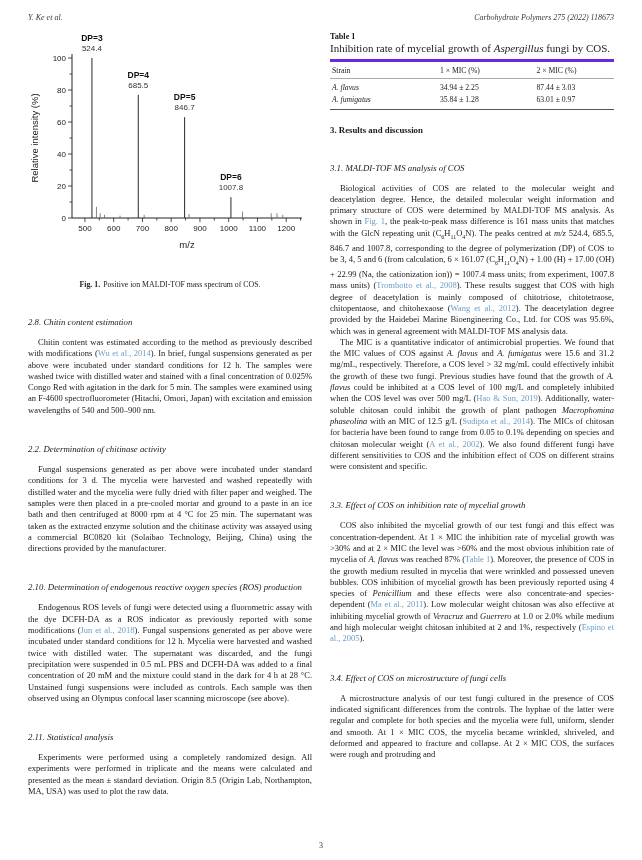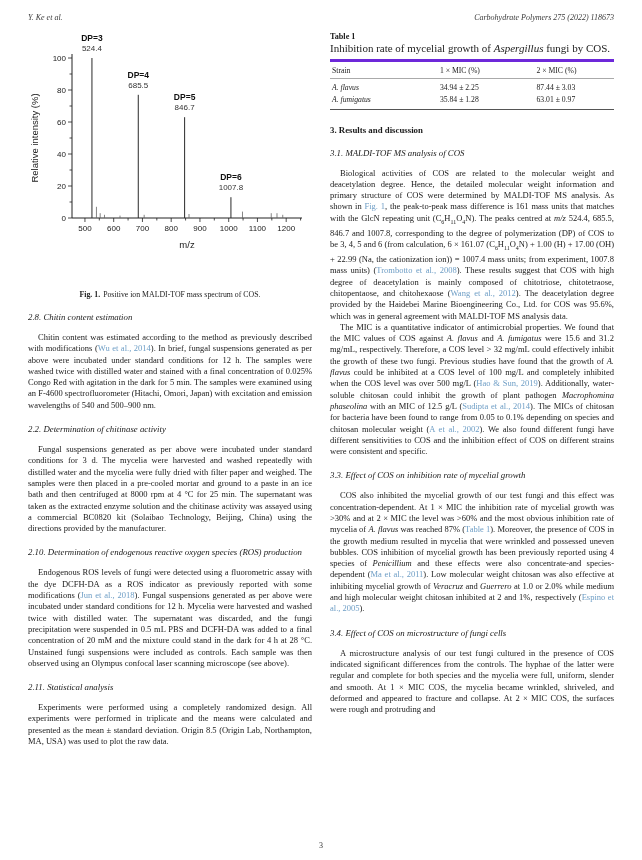--- a/index.html
+++ b/index.html
@@ -4,24 +4,24 @@
 <style>
   html,body{margin:0;padding:0;background:#e8e8e8;}
   .page{position:relative;width:642px;height:860px;background:#ffffff;margin:0 auto;
         font-family:"Liberation Serif",serif;color:#1a1a1a;overflow:hidden;}
   .header{position:absolute;top:13px;left:28px;right:28px;display:flex;
           justify-content:space-between;font-style:italic;font-size:8px;color:#3a3a3a;gap:13px;}
   .col{position:absolute;top:30px;width:284px;}
   .col-left{left:28px;}
   .col-right{left:330px;}
   figure{margin:0;}
-  figcaption{text-align:center;font-size:7.8px;margin-top:20px;color:#222;}
+  figcaption{text-align:center;font-size:7.8px;margin-top:10px;color:#222;}
   figcaption .cap-text{margin-left:3px;}
   .block-h1{font-weight:bold;font-size:8.8px;margin:15px 0 9px;}
-  .block-h2{font-style:italic;font-size:8.8px;margin:13px 0 9px;line-height:11px;}
+  .block-h2{font-style:italic;font-size:8.8px;margin:28px 0 9px;line-height:11px;}
   .block-p{font-size:8.5px;line-height:11.3px;text-align:justify;margin:0;text-indent:10px;}
   .seg-sub{font-size:70%;}
   a.cit{text-decoration:none;cursor:pointer;}
   .tablewrap{margin:2px 0 2px;}
   .tlabel{font-weight:bold;font-size:8.2px;margin-bottom:3px;}
   .tcaption{font-size:11px;line-height:9.6px;margin-bottom:5px;color:#222;}
   table.t1{width:100%;border-collapse:collapse;font-size:7.7px;
            border-top:3px solid #6d28d9;border-bottom:1px solid #555;}
   table.t1 th{text-align:left;font-weight:normal;padding:4px 2px 3px;border-bottom:1px solid #aaa;color:#222;}
   table.t1 td{padding:1.5px 2px;color:#222;}

